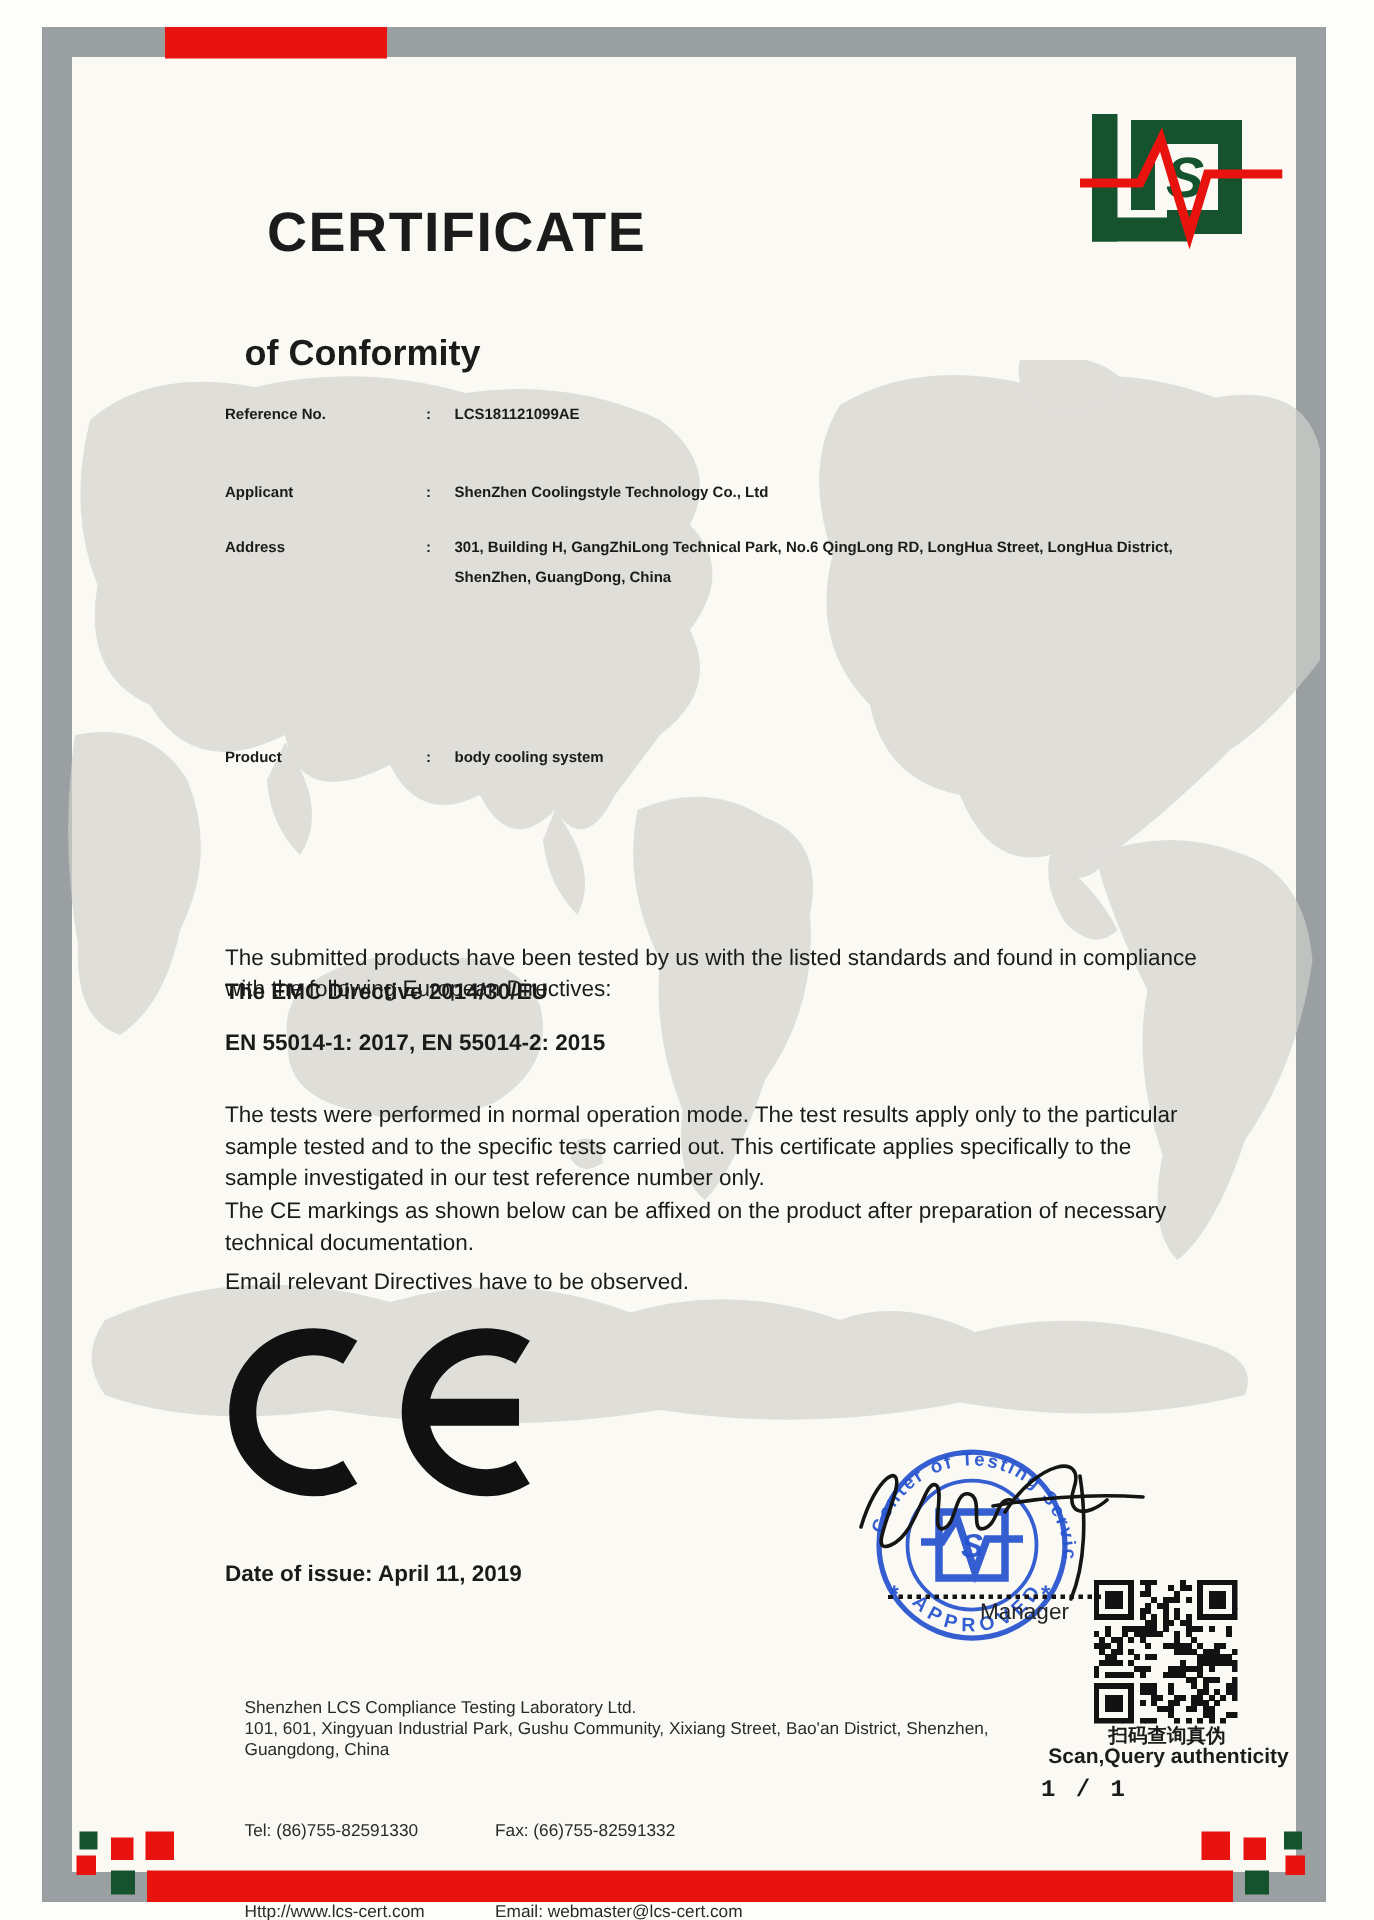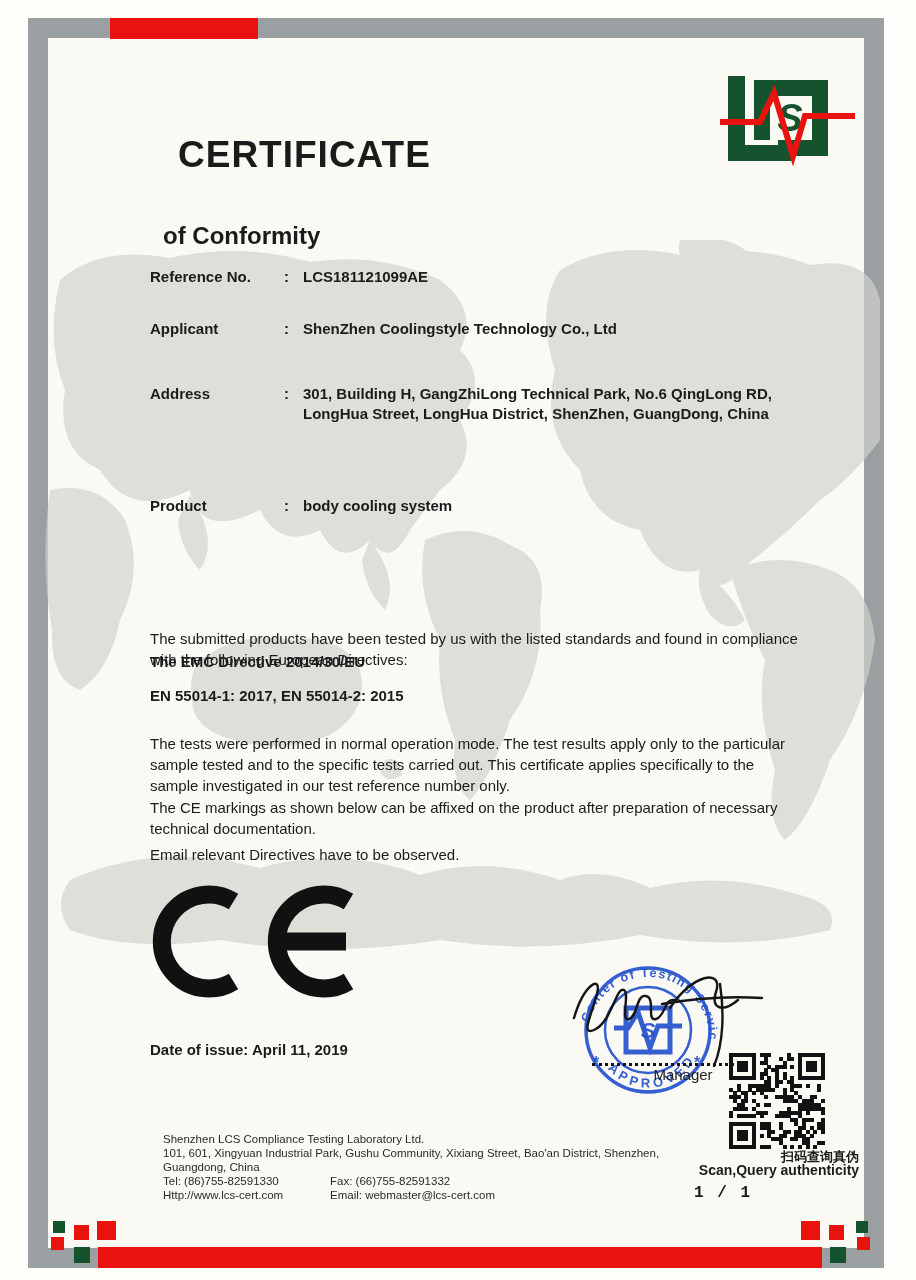--- a/index.html
+++ b/index.html
@@ -16,36 +16,36 @@
   
   .map{left:40px;top:240px;z-index:2;opacity:.85;}
   
   .dec{z-index:3;}
   .red{background:#e8120e;} .green{background:#14532d;}
   .red-bar{left:98px;top:1247px;width:724px;height:21px;background:#e8120e;z-index:3;}
   
   .z{z-index:4;}
   .title{left:162px;top:134px;font-size:37px;font-weight:bold;letter-spacing:1px;margin-left:16px;}
   .subtitle{left:163px;top:181px;font-size:24px;font-weight:bold;margin-top:41px;}
-  .row{left:150px;font-size:15px;font-weight:bold;line-height:20px;}
+  .row{left:150px;font-size:10px;font-weight:bold;line-height:20px;}
   .row .lbl{display:inline-block;width:134px;vertical-align:top;}
   .row .col{display:inline-block;width:19px;vertical-align:top;text-align:left;}
   .row .val{display:inline-block;width:495px;vertical-align:top;}
   .para{left:150px;width:655px;font-size:15px;line-height:21px;}
   .bold{font-weight:bold;}
   .date{left:150px;top:1041px;font-size:15px;font-weight:bold;}
   .stamp-wrap{left:566px;top:950px;width:240px;height:160px;overflow:visible;}
   .dotline{left:592px;top:1059px;width:148px;height:4px;border-bottom:3px dotted #151515;z-index:6;}
   .manager{left:628px;top:1066px;width:110px;text-align:center;font-size:15px;color:#232323;z-index:6;}
   .qr{left:729px;top:1053px;width:96px;height:96px;}
-  .cap-zh{left:697px;top:1148px;width:162px;text-align:right;font-size:13px;font-weight:bold;}
+  .cap-zh{left:697px;top:1148px;width:162px;text-align:center;font-size:13px;font-weight:bold;}
   .cap-en{left:684px;top:1162px;width:190px;text-align:center;font-size:14px;font-weight:bold;}
   .pagenum{left:694px;top:1184px;font-size:16px;font-weight:bold;letter-spacing:2px;font-family:"Liberation Mono","DejaVu Sans Mono",monospace;}
   .footer{left:163px;top:1132px;font-size:11.5px;line-height:14px;color:#2a2a2a;z-index:4;}
-  .footer .c1{display:inline-block;width:167px;}
+  .footer .c1{display:inline-block;width:167px;margin-top:40px;}
   svg text{font-family:"Liberation Sans",sans-serif;}
 </style>
 </head>
 <body>
 
 <div id="page">
 
   <div class="abs frame"></div>
 
   <svg class="abs map" width="840" height="760" viewBox="0 0 840 760">
@@ -90,21 +90,21 @@
 
   <div class="abs z title">CERTIFICATE</div>
   <div class="abs z subtitle">of Conformity</div>
 
   <div class="abs z row" style="top:267px">
     <span class="lbl">Reference No.</span><span class="col">:</span><span class="val">LCS181121099AE</span>
   </div>
   <div class="abs z row" style="top:319px">
     <span class="lbl">Applicant</span><span class="col">:</span><span class="val">ShenZhen Coolingstyle Technology Co., Ltd</span>
   </div>
-  <div class="abs z row" style="top:384px">
+  <div class="abs z row" style="top:356px">
     <span class="lbl">Address</span><span class="col">:</span><span class="val">301, Building H, GangZhiLong Technical Park, No.6 QingLong RD, LongHua Street, LongHua District, ShenZhen, GuangDong, China</span>
   </div>
   <div class="abs z row" style="top:496px">
     <span class="lbl">Product</span><span class="col">:</span><span class="val">body cooling system</span>
   </div>
 
   <div class="abs z para" style="top:628px">The submitted products have been tested by us with the listed standards and found in compliance with the following European Directives:</div>
   <div class="abs z para bold" style="top:651px">The EMC Directive 2014/30/EU</div>
   <div class="abs z para bold" style="top:685px">EN 55014-1: 2017, EN 55014-2: 2015</div>
   <div class="abs z para" style="top:733px">The tests were performed in normal operation mode. The test results apply only to the particular sample tested and to the specific tests carried out. This certificate applies specifically to the sample investigated in our test reference number only.</div>

